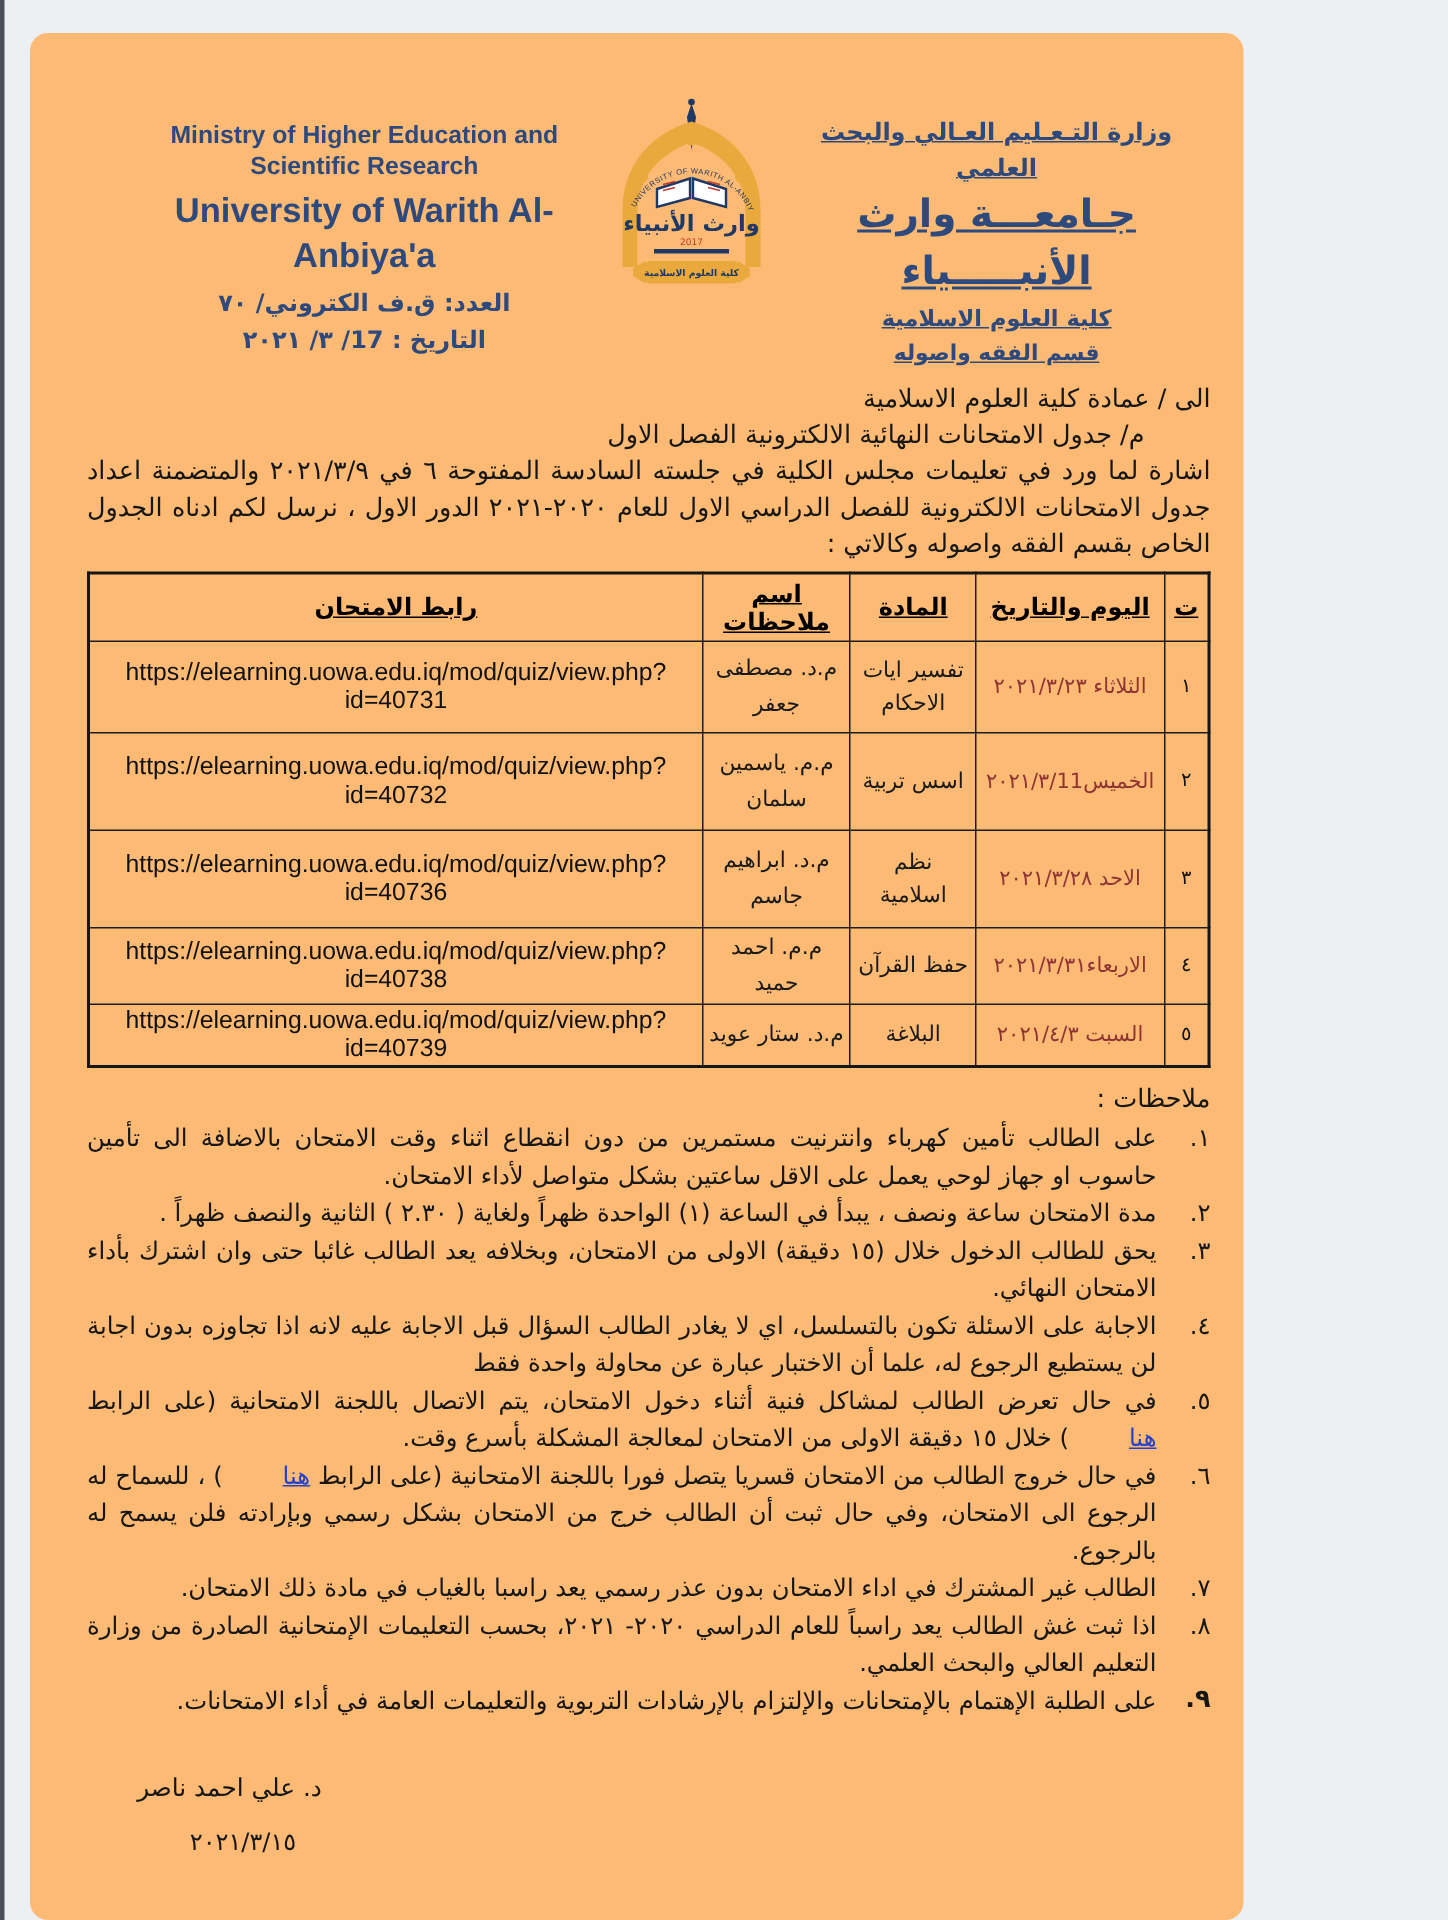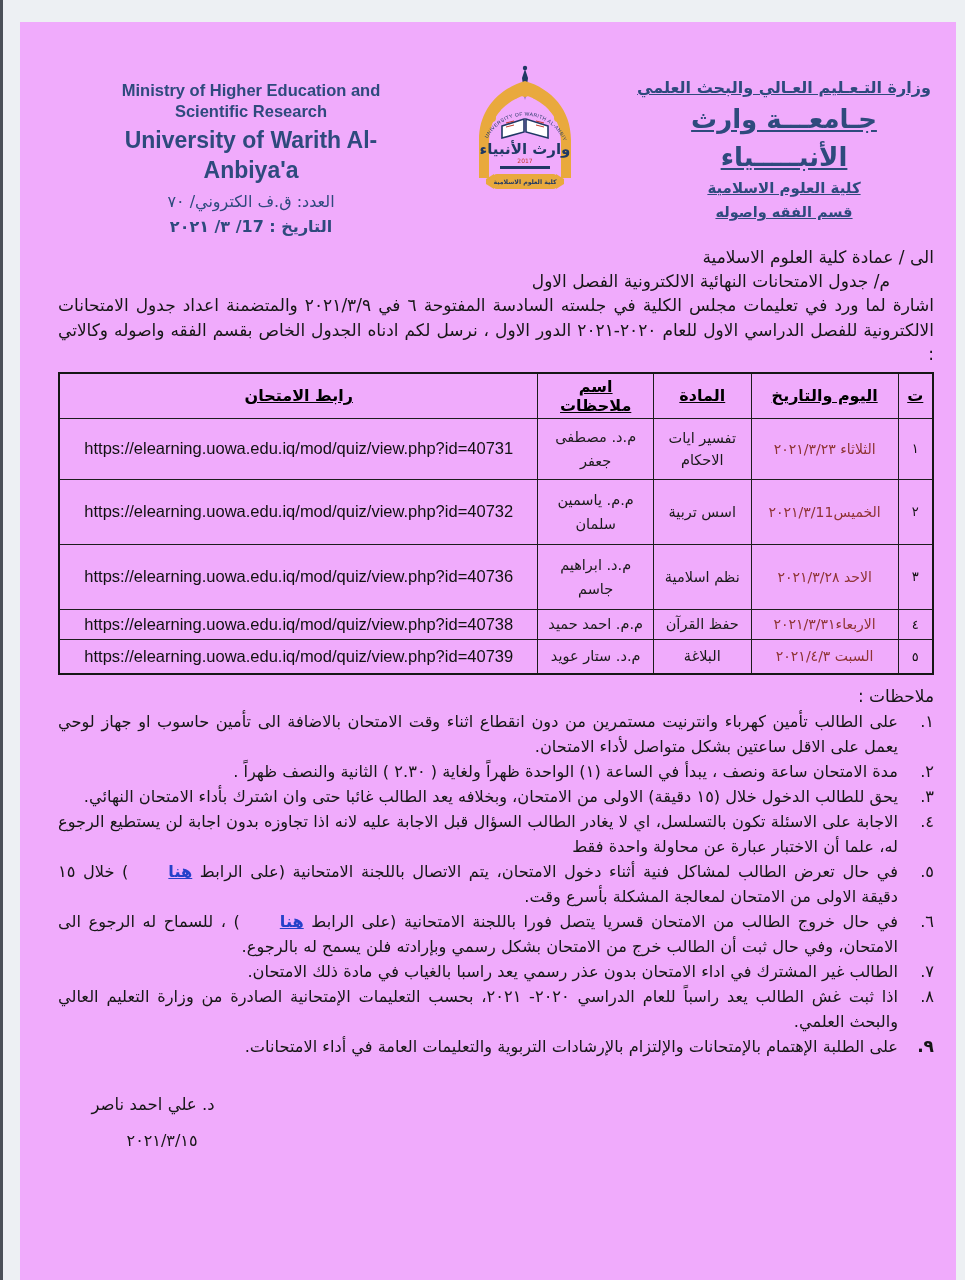--- a/index.html
+++ b/index.html
@@ -1,26 +1,26 @@
 <!DOCTYPE html>
 <html lang="ar"><head>
 <meta charset="utf-8">
 <style>
   html,body{margin:0;padding:0;width:965px;height:1280px;overflow:hidden;
     background:#edf0f3;font-family:"DejaVu Sans",sans-serif;}
   .scan-edge{position:absolute;left:0;top:0;width:3px;height:1280px;background:#4b5058;}
-  .sheet{position:absolute;left:20px;top:22px;width:936px;height:1258px;background:#f0abfc;}
+  .sheet{position:absolute;left:20px;top:22px;width:809px;height:1258px;background:#fdba74;border-radius:12px;}
   .content{padding:40px 22px 0 38px;}
 
   
   .hdr{display:flex;justify-content:space-between;align-items:flex-start;}
   .hdr-left{width:330px;margin-left:28px;text-align:center;color:#2e4a7d;margin-top:18px;}
   .hdr-left .min{font-family:"Liberation Sans",sans-serif;font-size:16.5px;line-height:21px;font-weight:600;}
   .hdr-left .uni{font-family:"Liberation Sans",sans-serif;font-size:23px;line-height:30px;margin-top:3px;font-weight:600;}
-  .hdr-left .arnum{direction:rtl;font-size:16px;line-height:26px;margin-top:4px;font-weight:400;}
+  .hdr-left .arnum{direction:rtl;font-size:16px;line-height:26px;margin-top:4px;font-weight:700;}
   .hdr-left .ardate{direction:rtl;font-size:16px;line-height:24px;font-weight:700;}
   .hdr-right{width:300px;text-align:center;color:#2e4a7d;direction:rtl;margin-top:14px;text-decoration:underline;}
   .hdr-right .l1{font-size:16px;line-height:24px;font-weight:700;}
   .hdr-right .l2{font-size:26px;line-height:38px;font-weight:700;}
   .hdr-right .l3{font-size:15px;line-height:24px;font-weight:700;}
   .hdr-right .l4{font-size:14.5px;line-height:24px;font-weight:700;}
   .logo-wrap{width:122px;height:132px;flex:0 0 auto;}
 
   
   .letter{direction:rtl;color:#161616;margin-top:6px;}
@@ -42,21 +42,21 @@
   tr.r1 td{height:58px;} tr.r2 td{height:62px;} tr.r3 td{height:62px;}
   tr.r4 td{height:27px;} tr.r5 td{height:31px;margin-top:11px;}
 
   
   .notes{direction:rtl;margin-top:8px;color:#161616;}
   .notes-head{font-size:17px;line-height:26px;}
   .note-item{display:flex;font-size:16.2px;line-height:25px;}
   .note-num{flex:0 0 30px;text-align:right;padding-left:6px;}
   .note-text{flex:1;text-align:justify;}
   .note-item:nth-child(9) .note-num{font-weight:700;font-size:17px;}
-  a.inline-link{color:#2441c9;text-decoration:underline;font-weight:700;padding-left:40px;}
+  a.inline-link{color:#2441c9;text-decoration:underline;font-weight:400;padding-left:40px;}
 
   
   .sig{direction:rtl;margin-top:34px;margin-right:560px;width:190px;text-align:center;color:#161616;}
   .sig .name{font-size:16.5px;line-height:24px;}
   .sig .date{font-size:16px;line-height:24px;margin-top:12px;padding-left:18px;}
 </style>
 </head>
 <body>
 
 <div class="scan-edge"></div>

